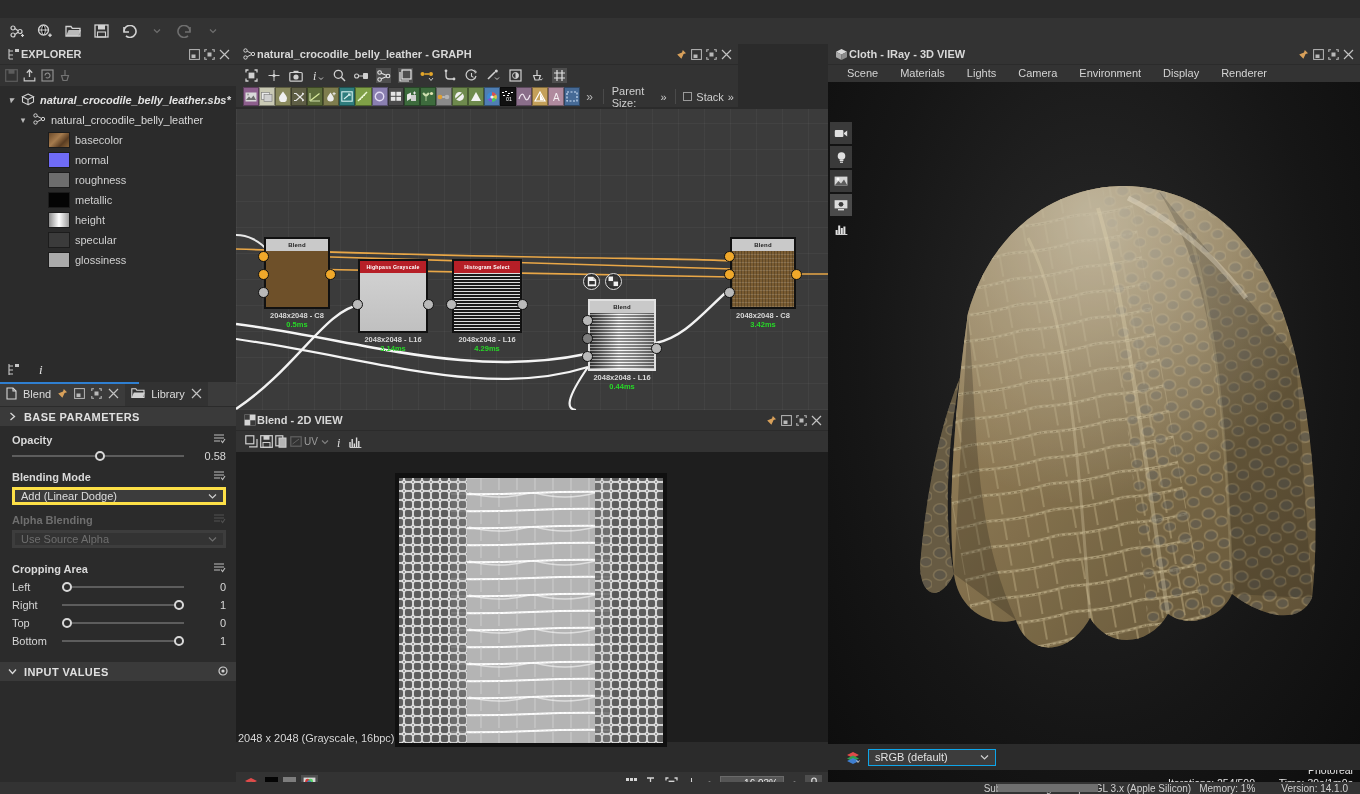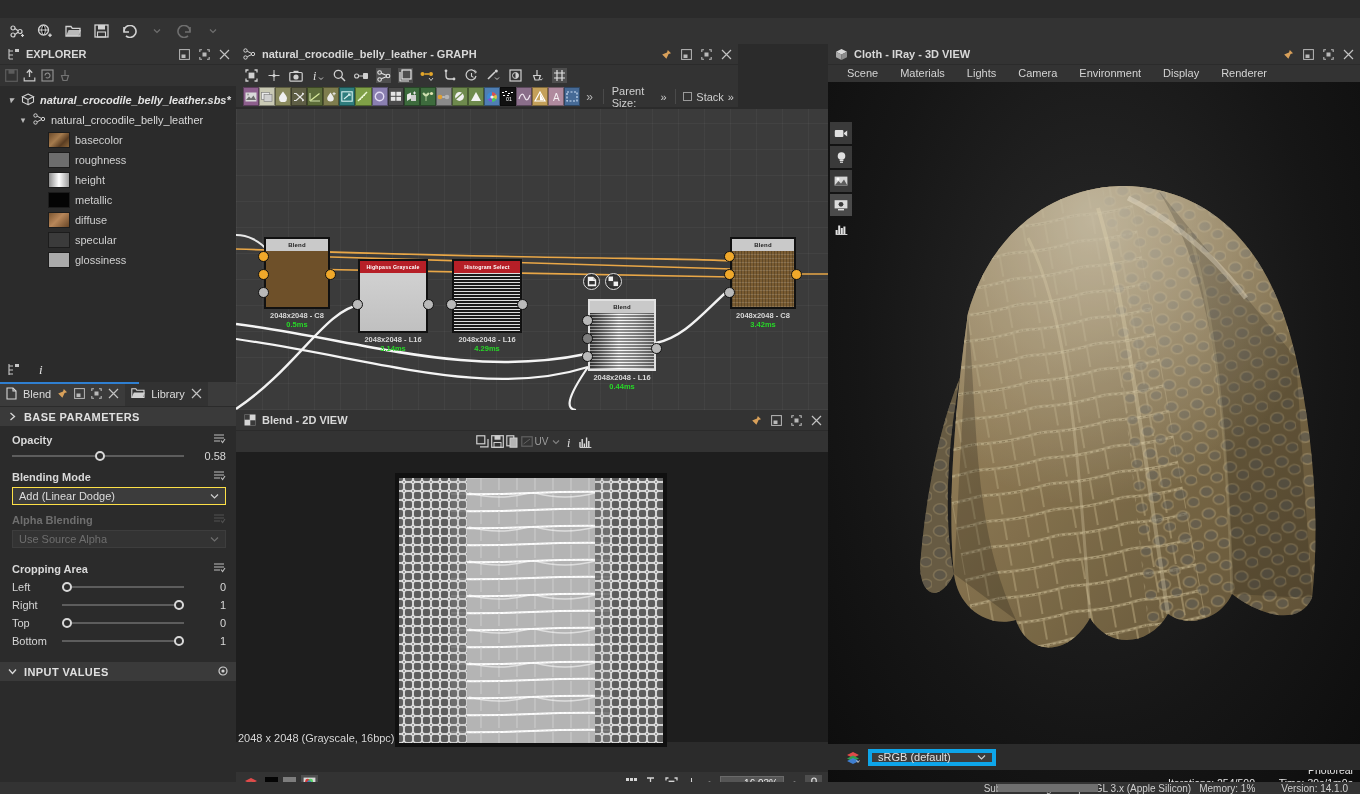--- a/index.html
+++ b/index.html
@@ -30,21 +30,21 @@
   }
   .tbicon { width:18px; height:16px; display:flex; align-items:center; justify-content:center;
             color:#d2d2d2; }
   .tbicon svg { display:block; }
   .tbicon.dim { opacity:.38; }
 
   
   .panel { position:absolute; background:#2b2b2b; }
   .panel-head {
     height:21px; background:#333333; display:flex; align-items:center;
-    padding:0 4px 0 6px; gap:5px; border-bottom:1px solid #2b2b2b;
+    padding:0 4px 0 6px; border-bottom:1px solid #2b2b2b;
   }
   .panel-head .ph-title { font-size:11px; font-weight:bold; color:#d8d8d8; white-space:nowrap;}
   .panel-head .spacer { flex:1 1 auto; }
   .ph-btn { width:15px; height:15px; display:flex;align-items:center;justify-content:center;color:#b9b9b9;}
   .subtoolbar { height:21px; background:#333333; display:flex; align-items:center; gap:3px; padding:0 4px;}
 
   
   #explorer { left:0; top:44px; width:236px; height:314px; background:#2b2b2b; }
   .tree { padding:4px 0 0 0; }
   .tree-row { height:20px; display:flex; align-items:center; gap:5px; padding-left:6px; font-size:11px;}
@@ -83,21 +83,21 @@
   .param-label { display:flex; align-items:center; font-size:11px; color:#d9d9d9; font-weight:bold; margin-bottom:4px;}
   .param-label .sp{flex:1;}
   .param-label.disabled { color:#6e6e6e; }
   .slider-row { display:flex; align-items:center; gap:8px; }
   .slider { position:relative; height:12px; flex:1 1 auto; }
   .slider .track { position:absolute; left:0; right:0; top:5px; height:2px; background:#5d5d5d;}
   .slider .knob { position:absolute; top:1px; width:10px;height:10px;border-radius:50%;
                   background:#2b2b2b; border:2px solid #d8d8d8;}
   .val { width:34px; text-align:right; font-size:11px; color:#d8d8d8;}
   .combo {
-    height:18px; background:#3c3c3c; border:1px solid #fde047; display:flex; align-items:center;
+    height:18px; background:#3c3c3c; border:3px solid #fde047; display:flex; align-items:center;
     padding:0 6px; font-size:11px; color:#dcdcdc; margin-top:2px;
   }
   .combo .sp{flex:1;}
   .combo.disabled { color:#6e6e6e; background:#333; border-color:#3d3d3d;}
   .crop-row { display:flex; align-items:center; gap:8px; height:16px; margin-top:2px;}
   .crop-row .cl { width:42px; font-size:11px; color:#d6d6d6;}
 
   
   #graph { left:236px; top:44px; width:502px; height:366px; background:#2b2b2b;}
   .graph-canvas {
@@ -151,21 +151,21 @@
   .v3d-tabs { height:17px; background:#333; display:flex; align-items:center; gap:0px; padding-left:8px;}
   .v3d-tab { font-size:11px; color:#d4d4d4; padding:0 11px; line-height:17px;}
   .v3d-leftbar { position:absolute; left:2px; top:40px; width:22px; }
   .v3d-leftbar .lb { width:22px;height:22px; margin-bottom:2px; display:flex;align-items:center;
                      justify-content:center; background:#3a3a3a; color:#e0e0e0;}
   .v3d-leftbar .lb.sel { background:#4a4a4a; }
   .v3d-leftbar .gap { height:18px; }
   .renderinfo { position:absolute; left:340px; top:682px; font-size:10.5px; color:#e6e6e6; line-height:13px;}
   .v3dbottom { position:absolute; left:0; bottom:12px; width:532px; height:26px; background:#2b2b2b;
                display:flex; align-items:center; gap:6px; padding-left:16px;}
-  .srgbsel { width:128px;height:17px;background:#3c3c3c;border:4px solid #0ea5e9; display:flex;
+  .srgbsel { width:128px;height:17px;background:#3c3c3c;border:1px solid #0ea5e9; display:flex;
              align-items:center; padding:0 6px; font-size:11px; color:#e2e2e2;}
   .srgbsel .sp{flex:1;}
 
   
   .statusbar { position:absolute; left:0; bottom:0; width:1360px; height:12px; background:#333;
                display:flex; align-items:center; justify-content:flex-end; gap:26px; padding-right:12px;
                font-size:10px; color:#cfcfcf; }
   .progress { position:absolute; left:998px; top:2px; width:100px;height:8px; background:#6f6f6f;}
 
   .cloth { position:absolute; }
@@ -306,34 +306,34 @@
             </svg>
         </span>
         <span>natural_crocodile_belly_leather</span>
       </div>
 
       <div class="tree-row out">
         <span class="sw basecolor"></span>
         <span>basecolor</span>
       </div>
       <div class="tree-row out">
+        <span class="sw normal"></span>
+        <span>normal</span>
+      </div>
+      <div class="tree-row out">
         <span class="sw roughness"></span>
         <span>roughness</span>
+      </div>
+      <div class="tree-row out">
+        <span class="sw metallic"></span>
+        <span>metallic</span>
       </div>
       <div class="tree-row out">
         <span class="sw height"></span>
         <span>height</span>
-      </div>
-      <div class="tree-row out">
-        <span class="sw metallic"></span>
-        <span>metallic</span>
-      </div>
-      <div class="tree-row out">
-        <span class="sw diffuse"></span>
-        <span>diffuse</span>
       </div>
       <div class="tree-row out">
         <span class="sw specular"></span>
         <span>specular</span>
       </div>
       <div class="tree-row out">
         <span class="sw glossiness"></span>
         <span>glossiness</span>
       </div>
     </div>
@@ -954,21 +954,21 @@
             <path d="M0.8 3V0.8H3M8 0.8h2.2V3M10.2 8v2.2H8M3 10.2H0.8V8" fill="none" stroke="#b9b9b9" stroke-width="1.1"></path>
             <rect x="3.5" y="3.5" width="4" height="4" fill="#b9b9b9"></rect>
           </svg>
       </span>
       <span class="ph-btn">
         <svg width="11" height="11" viewBox="0 0 11 11">
             <path d="M1 1l9 9M10 1l-9 9" stroke="#c2c2c2" stroke-width="1.2"></path>
           </svg>
       </span>
     </div>
-    <div class="subtoolbar" style="gap:0;padding-left:8px;justify-content:center;">
+    <div class="subtoolbar" style="gap:0;padding-left:8px;">
       <span class="ph-btn">
         <svg width="13" height="13" viewBox="0 0 13 13">
             <rect x="0.8" y="0.8" width="8" height="8" fill="none" stroke="#d0d0d0" stroke-width="1.2"></rect>
             <path d="M4 11.8h8V4" fill="none" stroke="#d0d0d0" stroke-width="1.2"></path>
           </svg>
       </span>
       <span class="ph-btn">
         <svg width="13" height="13" viewBox="0 0 13 13">
             <rect x="0.7" y="0.7" width="11.6" height="11.6" fill="none" stroke="#d0d0d0" stroke-width="1.2"></rect>
             <rect x="3.5" y="0.7" width="6" height="4" fill="#d0d0d0"></rect>

